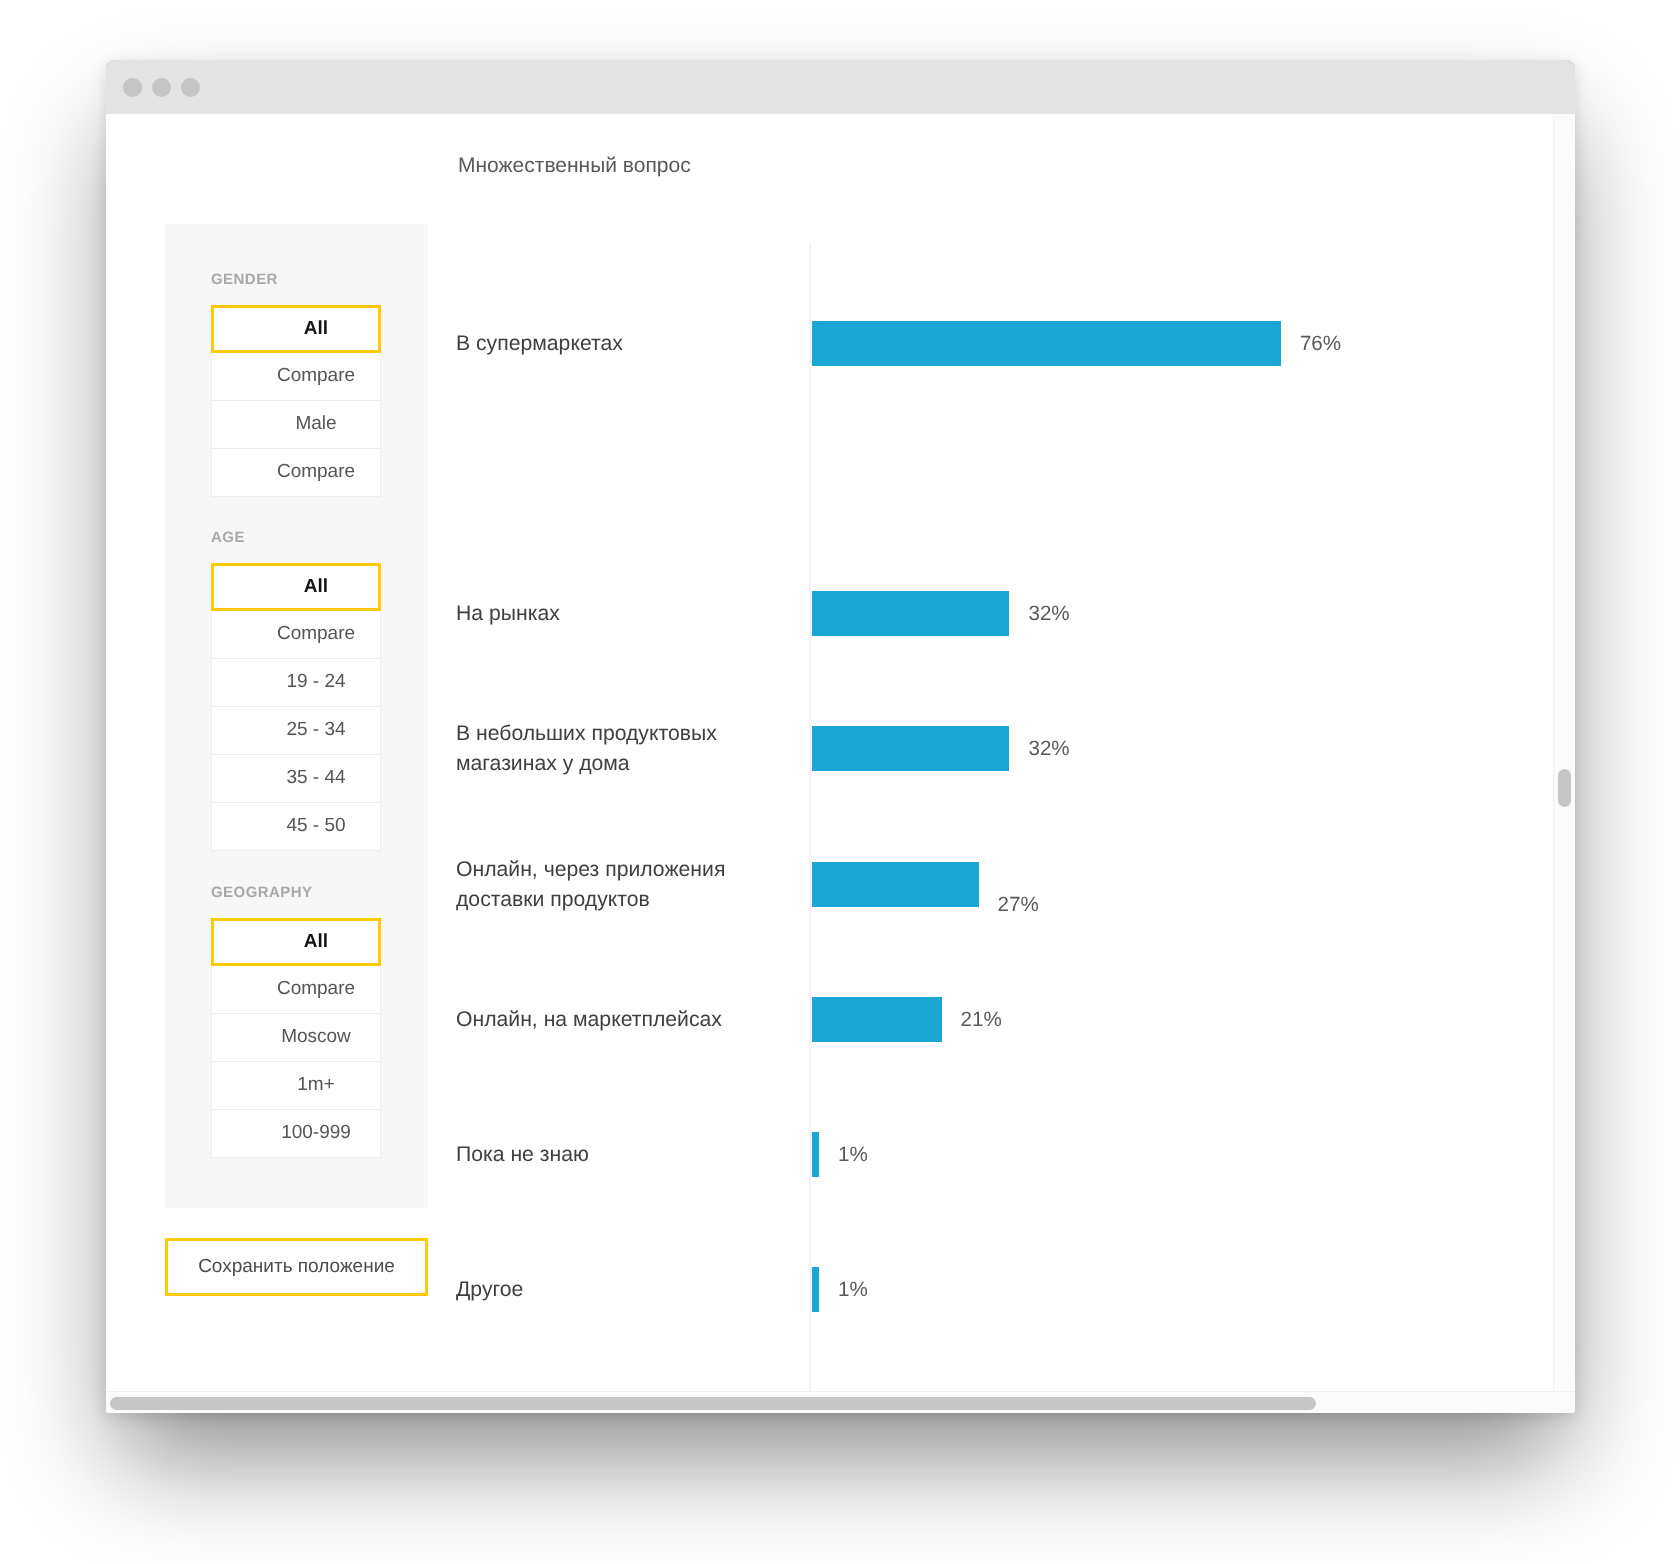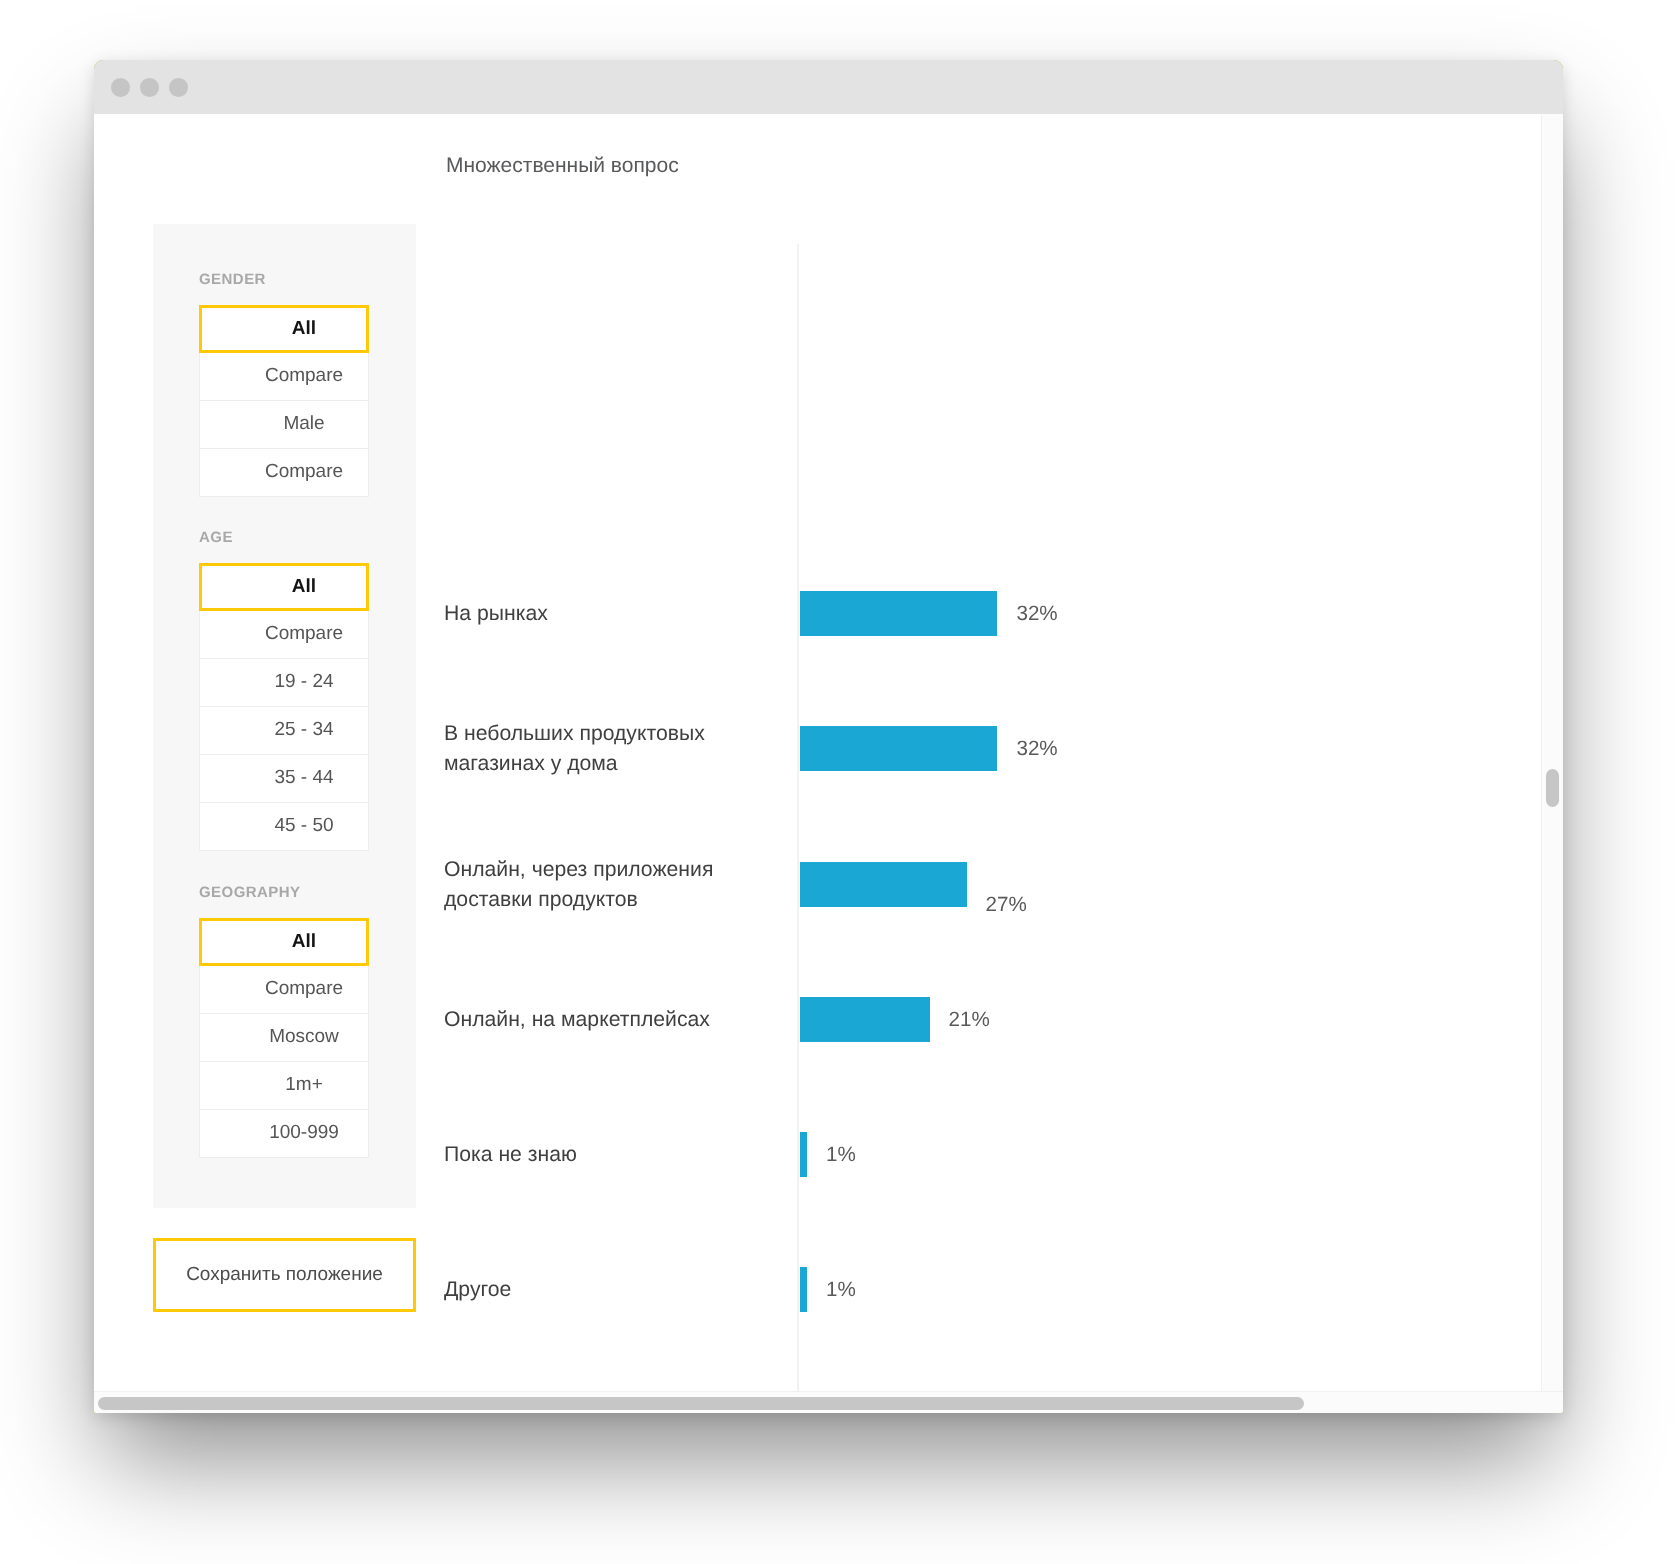--- a/index.html
+++ b/index.html
@@ -9,21 +9,21 @@
     background:#ffffff;
     font-family:"Liberation Sans", sans-serif;
     overflow:hidden;
     -webkit-font-smoothing:antialiased;
     text-rendering:geometricPrecision;
   }
 
   
   .window{
     position:absolute;
-    left:94px; top:60px;
+    left:106px; top:60px;
     width:1469px; height:1353px;
     background:#84cc16;
     border-radius:9px 9px 2px 2px;
     box-shadow:0 56px 100px -10px rgba(0,0,0,0.44), 0 4px 16px rgba(0,0,0,0.13);
     overflow:hidden;
   }
   .titlebar{
     position:absolute;left:0;top:0;width:100%;height:54px;
     background:#e3e3e3;
   }
@@ -94,21 +94,21 @@
   .fbtn + .fbtn{border-top:none;padding-bottom:1px;}
   .fbtn.selected{
     border:3px solid #ffc907;
     font-weight:bold;color:#141414;
     position:relative;z-index:2;
   }
 
   .savebtn{
     position:absolute;left:59px;top:1124px;
     box-sizing:border-box;
-    width:263px;height:74px;
+    width:263px;height:58px;
     border:3px solid #ffc907;background:#ffffff;
     display:flex;align-items:center;justify-content:center;
     font-size:19px;color:#4c4c4c;
   }
 
   
   .chart{
     position:absolute;left:352px;top:139px;
     width:1040px;height:1110px;
   }
@@ -173,20 +173,25 @@
             <div class="fbtn">Moscow</div>
             <div class="fbtn">1m+</div>
             <div class="fbtn">100-999</div>
           </div>
         </div>
       </div>
     <div class="savebtn">Сохранить положение</div>
 
     <div class="chart" id="chart">
       <div class="axis"></div>
+    <div class="row" style="top: 68px;">
+          <div class="label">В супермаркетах</div>
+          <div class="bar" style="width: 468.92px;"></div>
+          <div class="value" style="left: 841.92px;">76%</div>
+        </div>
         <div class="row" style="top: 338px;">
           <div class="label">На рынках</div>
           <div class="bar" style="width: 197.44px;"></div>
           <div class="value" style="left: 570.44px;">32%</div>
         </div>
         <div class="row" style="top: 473px;">
           <div class="label">В небольших продуктовых магазинах у дома</div>
           <div class="bar" style="width: 197.44px;"></div>
           <div class="value" style="left: 570.44px;">32%</div>
         </div>

